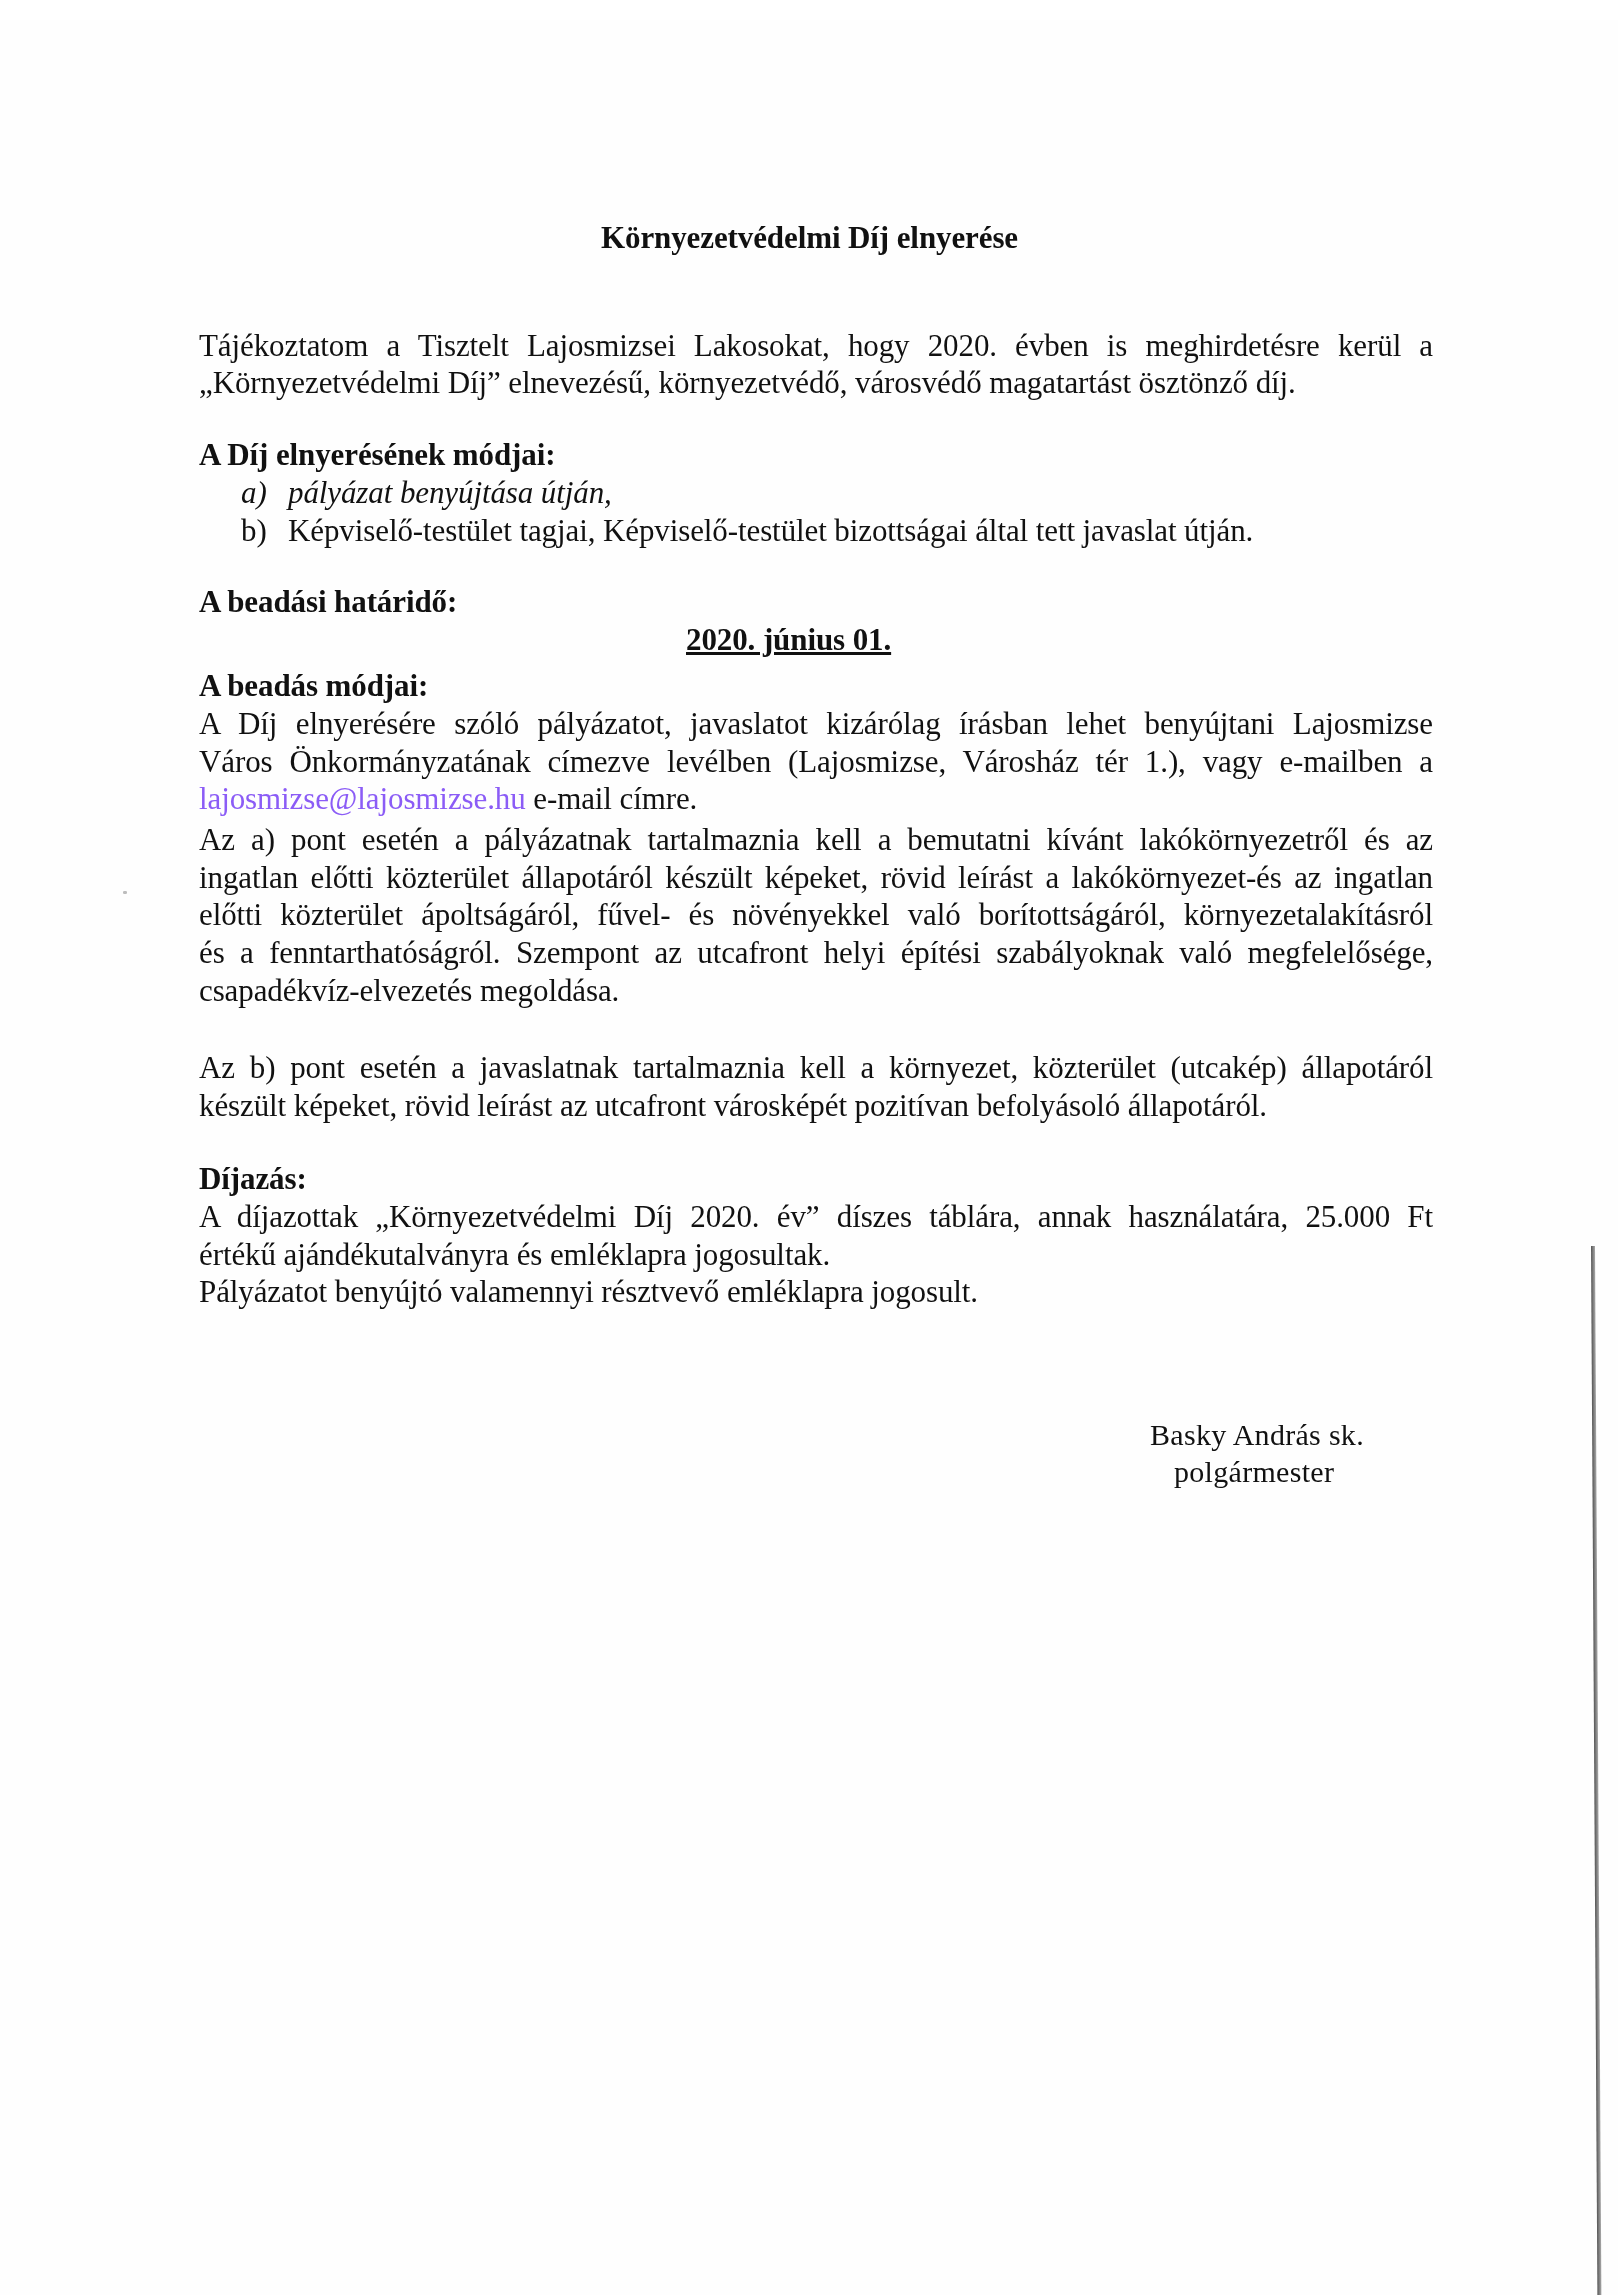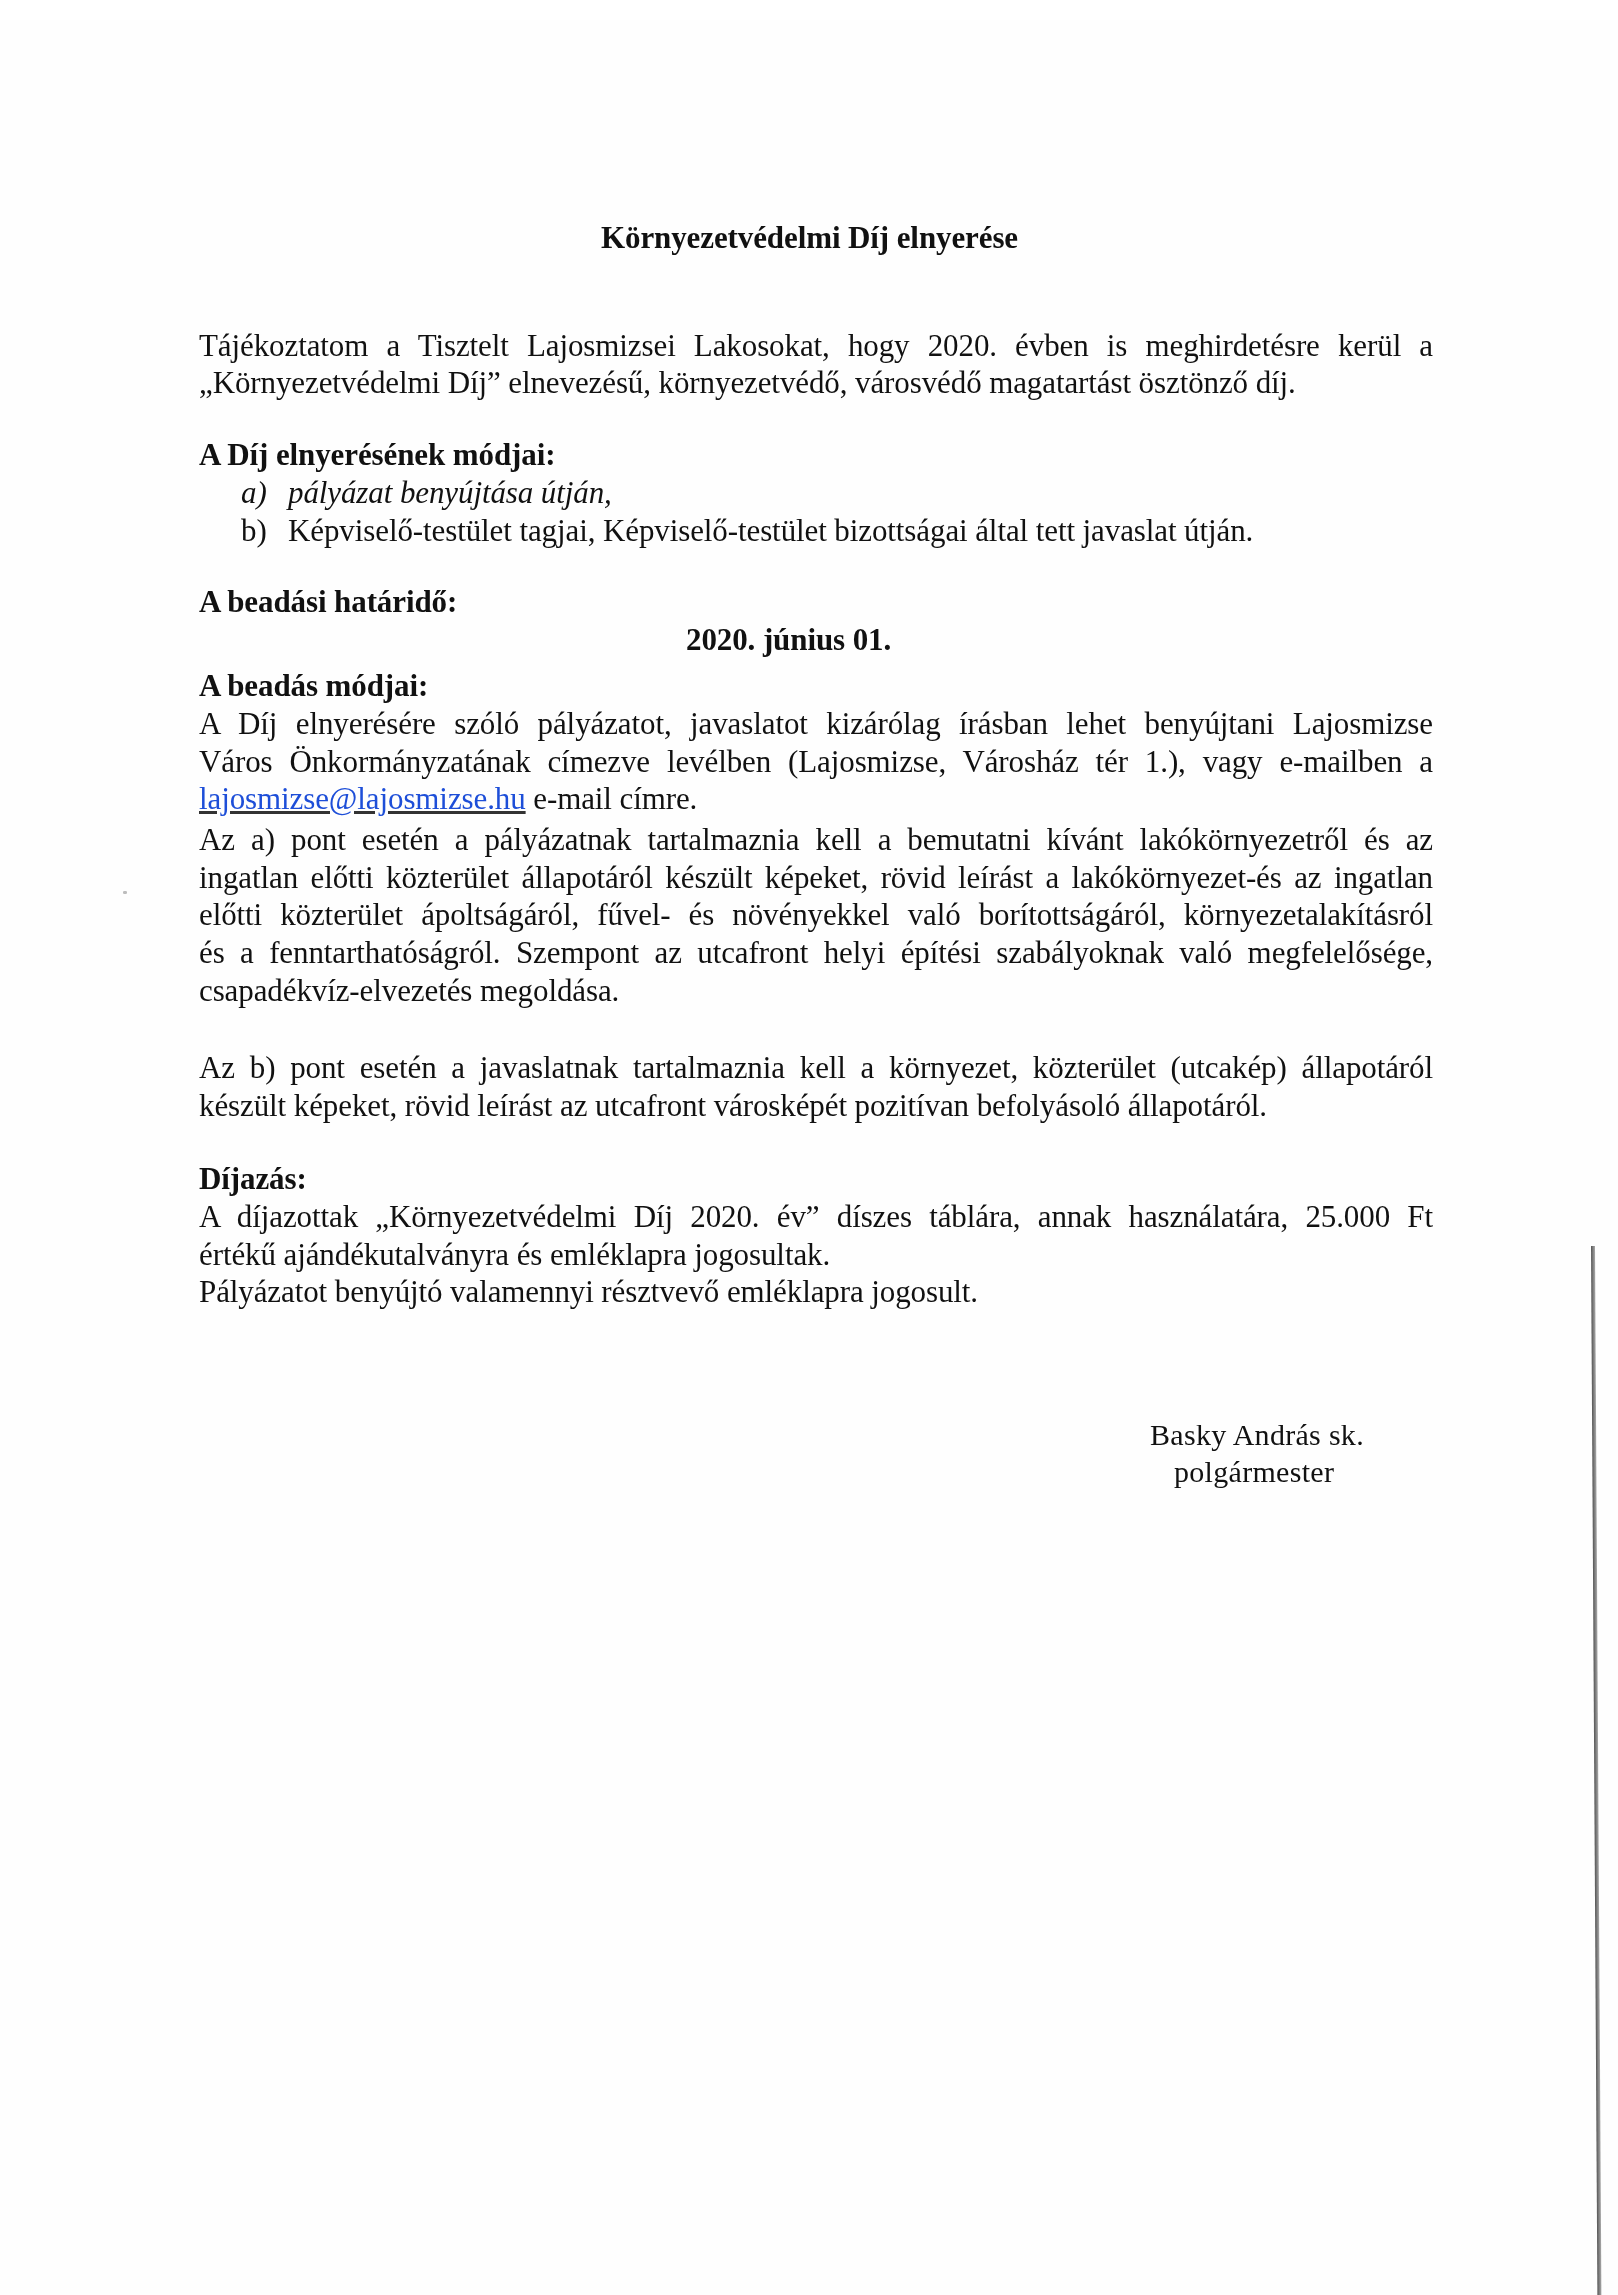--- a/index.html
+++ b/index.html
@@ -6,21 +6,21 @@
   body {
     width: 1619px; height: 2295px; position: relative; overflow: hidden;
     font-family: "Liberation Serif", "DejaVu Serif", serif;
     color: #111111;
   }
   .page { position: absolute; left: 0; top: 0; width: 1619px; height: 2295px; background: #fefefe; margin-top: 20px; }
   .line { position: absolute; white-space: nowrap; font-size: 31px; line-height: 38px; letter-spacing: -0.1px; }
   .just { width: 1234px; text-align: justify; text-align-last: justify; }
   .bold { font-weight: bold; }
   .title { font-size: 31px; font-weight: bold; }
-  .email { color: #1d4ed8; text-decoration: underline; text-decoration-color: #333; }
+  .email { color: #8b5cf6; text-decoration-color: #333; }
   .list-marker { display: inline-block; width: 47px; }
   .sig { font-size: 30px; line-height: 38px; letter-spacing: 0.3px; }
   .edge-shadow {
     position: absolute; top: 1226px; height: 1069px; width: 3.9px;
     left: 1591px;
     background: linear-gradient(to right, #555 0, #777 40%, #aaa 100%);
     transform: skewX(0.35deg); transform-origin: top;
   }
   .speck { position: absolute; left: 123px; top: 871px; width: 3.9px; height: 2.6px; background: #bdbdbd; border-radius: 1.3px; }
 </style>
@@ -36,21 +36,21 @@
 
   <div class="line bold" style="left:199px; top:416px;">A Díj elnyerésének módjai:</div>
   <div class="line" style="left:241px; top:454px;font-style:italic;">
     <span class="list-marker">a)</span><span>pályázat benyújtása útján,</span>
   </div>
   <div class="line" style="left:241px; top:492px;">
     <span class="list-marker">b)</span><span>Képviselő-testület tagjai, Képviselő-testület bizottságai által tett javaslat útján.</span>
   </div>
 
   <div class="line bold" style="left:199px; top:563px;">A beadási határidő:</div>
-  <div class="line bold" style="left:686px; top:601px;">2020. június 01.</div>
+  <div class="line bold" style="left:686px; top:601px;text-decoration:underline;">2020. június 01.</div>
 
   <div class="line bold" style="left:199px; top:647px;">A beadás módjai:</div>
   <div class="line just" style="left:199px; top:685px;">A Díj elnyerésére szóló pályázatot, javaslatot kizárólag írásban lehet benyújtani Lajosmizse</div>
   <div class="line just" style="left:199px; top:723px;">Város Önkormányzatának címezve levélben (Lajosmizse, Városház tér 1.), vagy e-mailben a</div>
   <div class="line" style="left:199px; top:760px;">
     <span class="email">lajosmizse@lajosmizse.hu</span><span> e-mail címre.</span>
   </div>
 
   <div class="line just" style="left:199px; top:801px;">Az a) pont esetén a pályázatnak tartalmaznia kell a bemutatni kívánt lakókörnyezetről és az</div>
   <div class="line just" style="left:199px; top:839px;">ingatlan előtti közterület állapotáról készült képeket, rövid leírást a lakókörnyezet-és az ingatlan</div>

